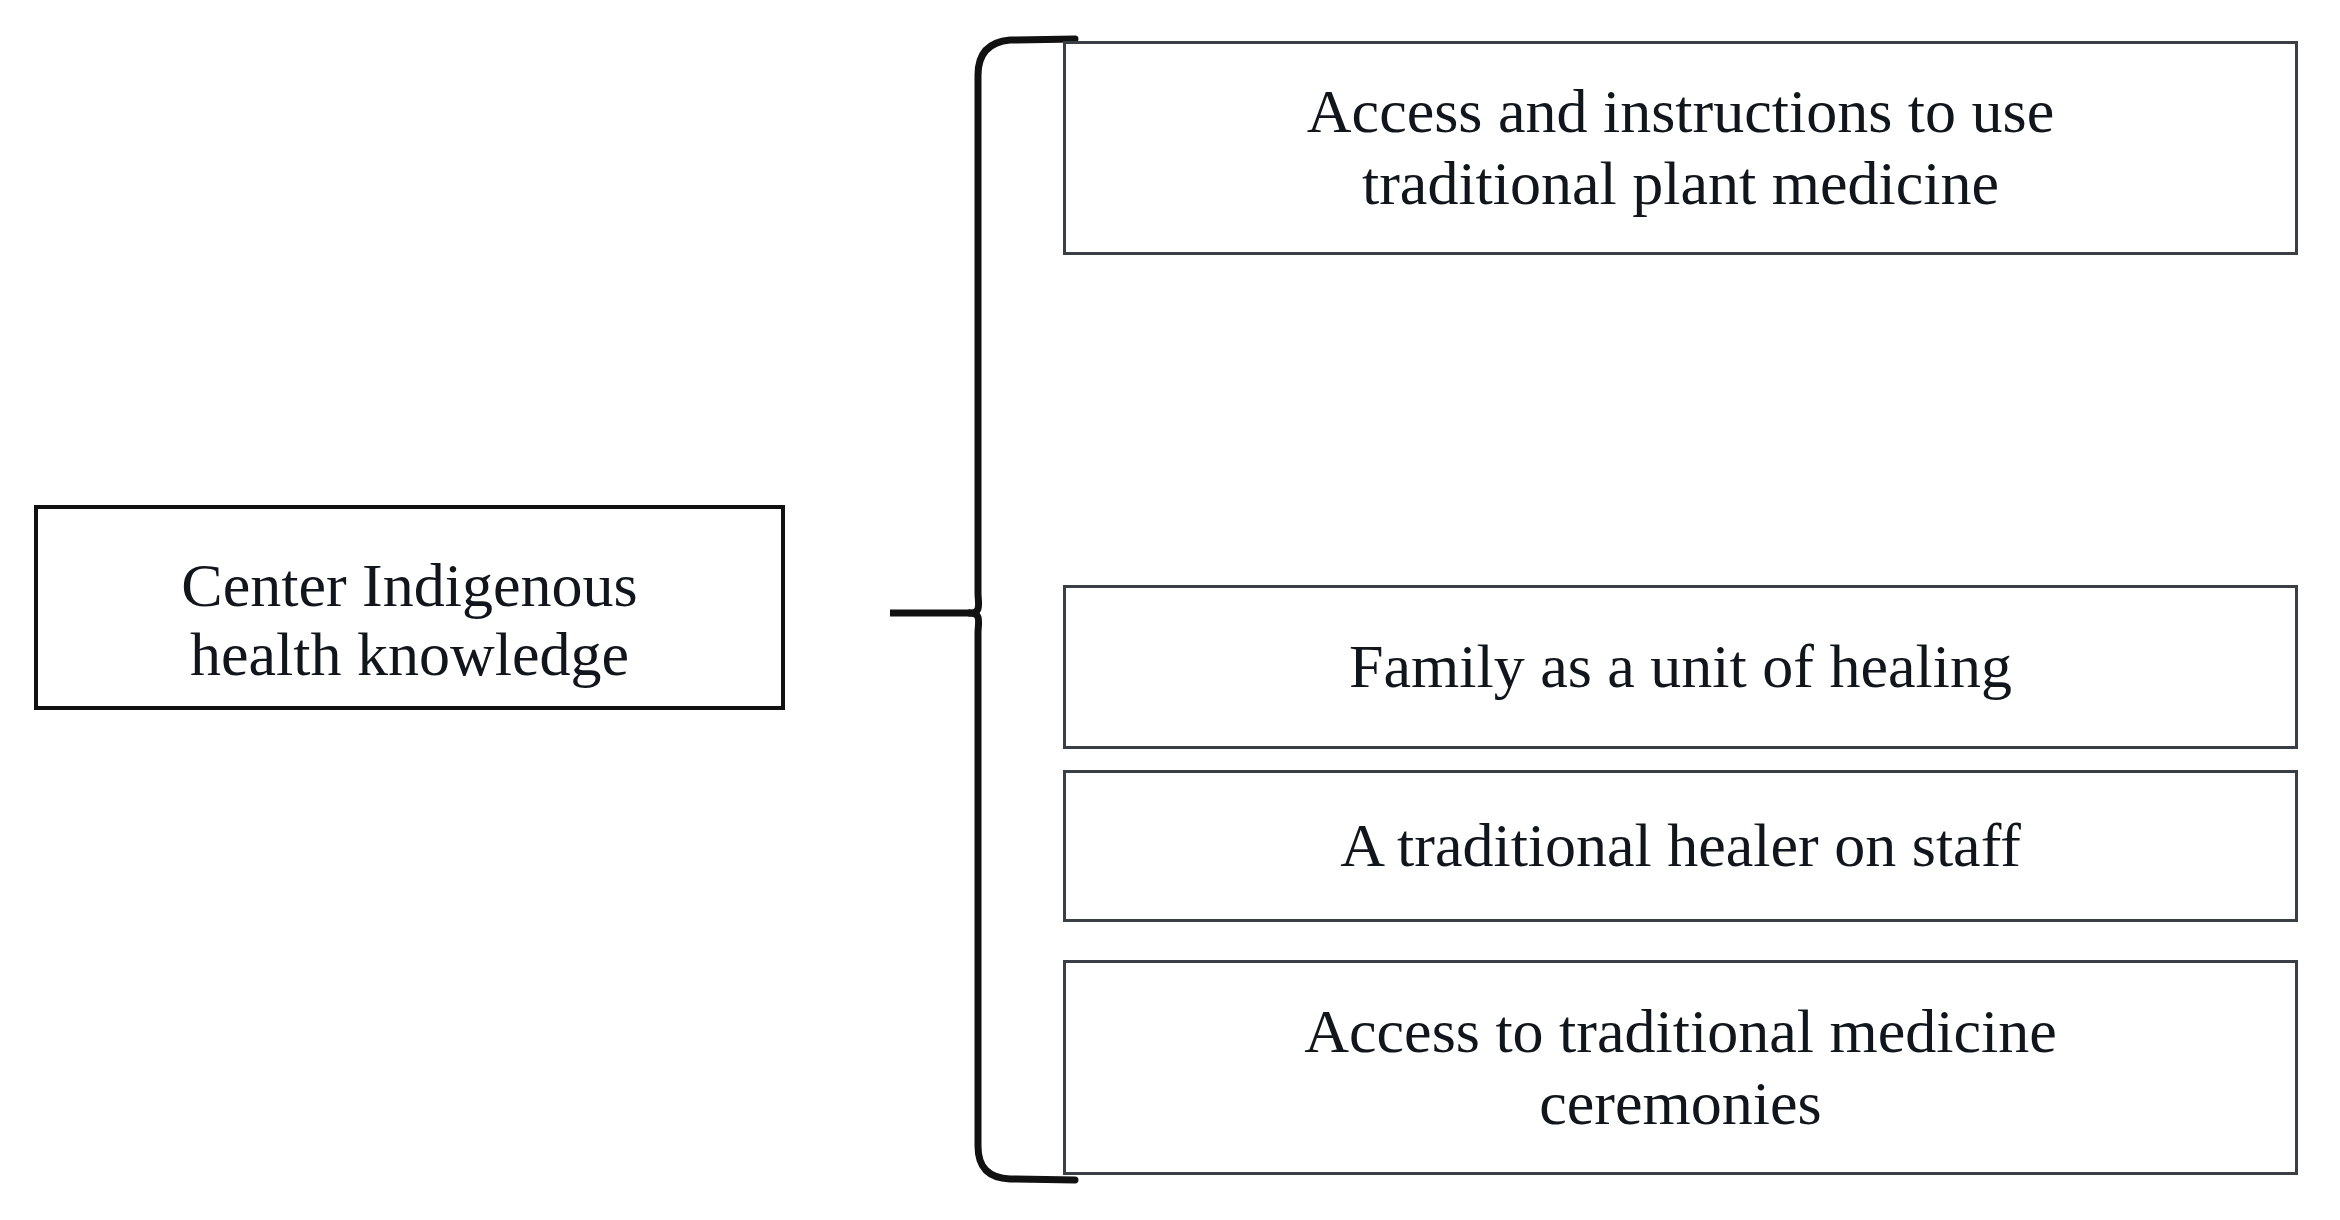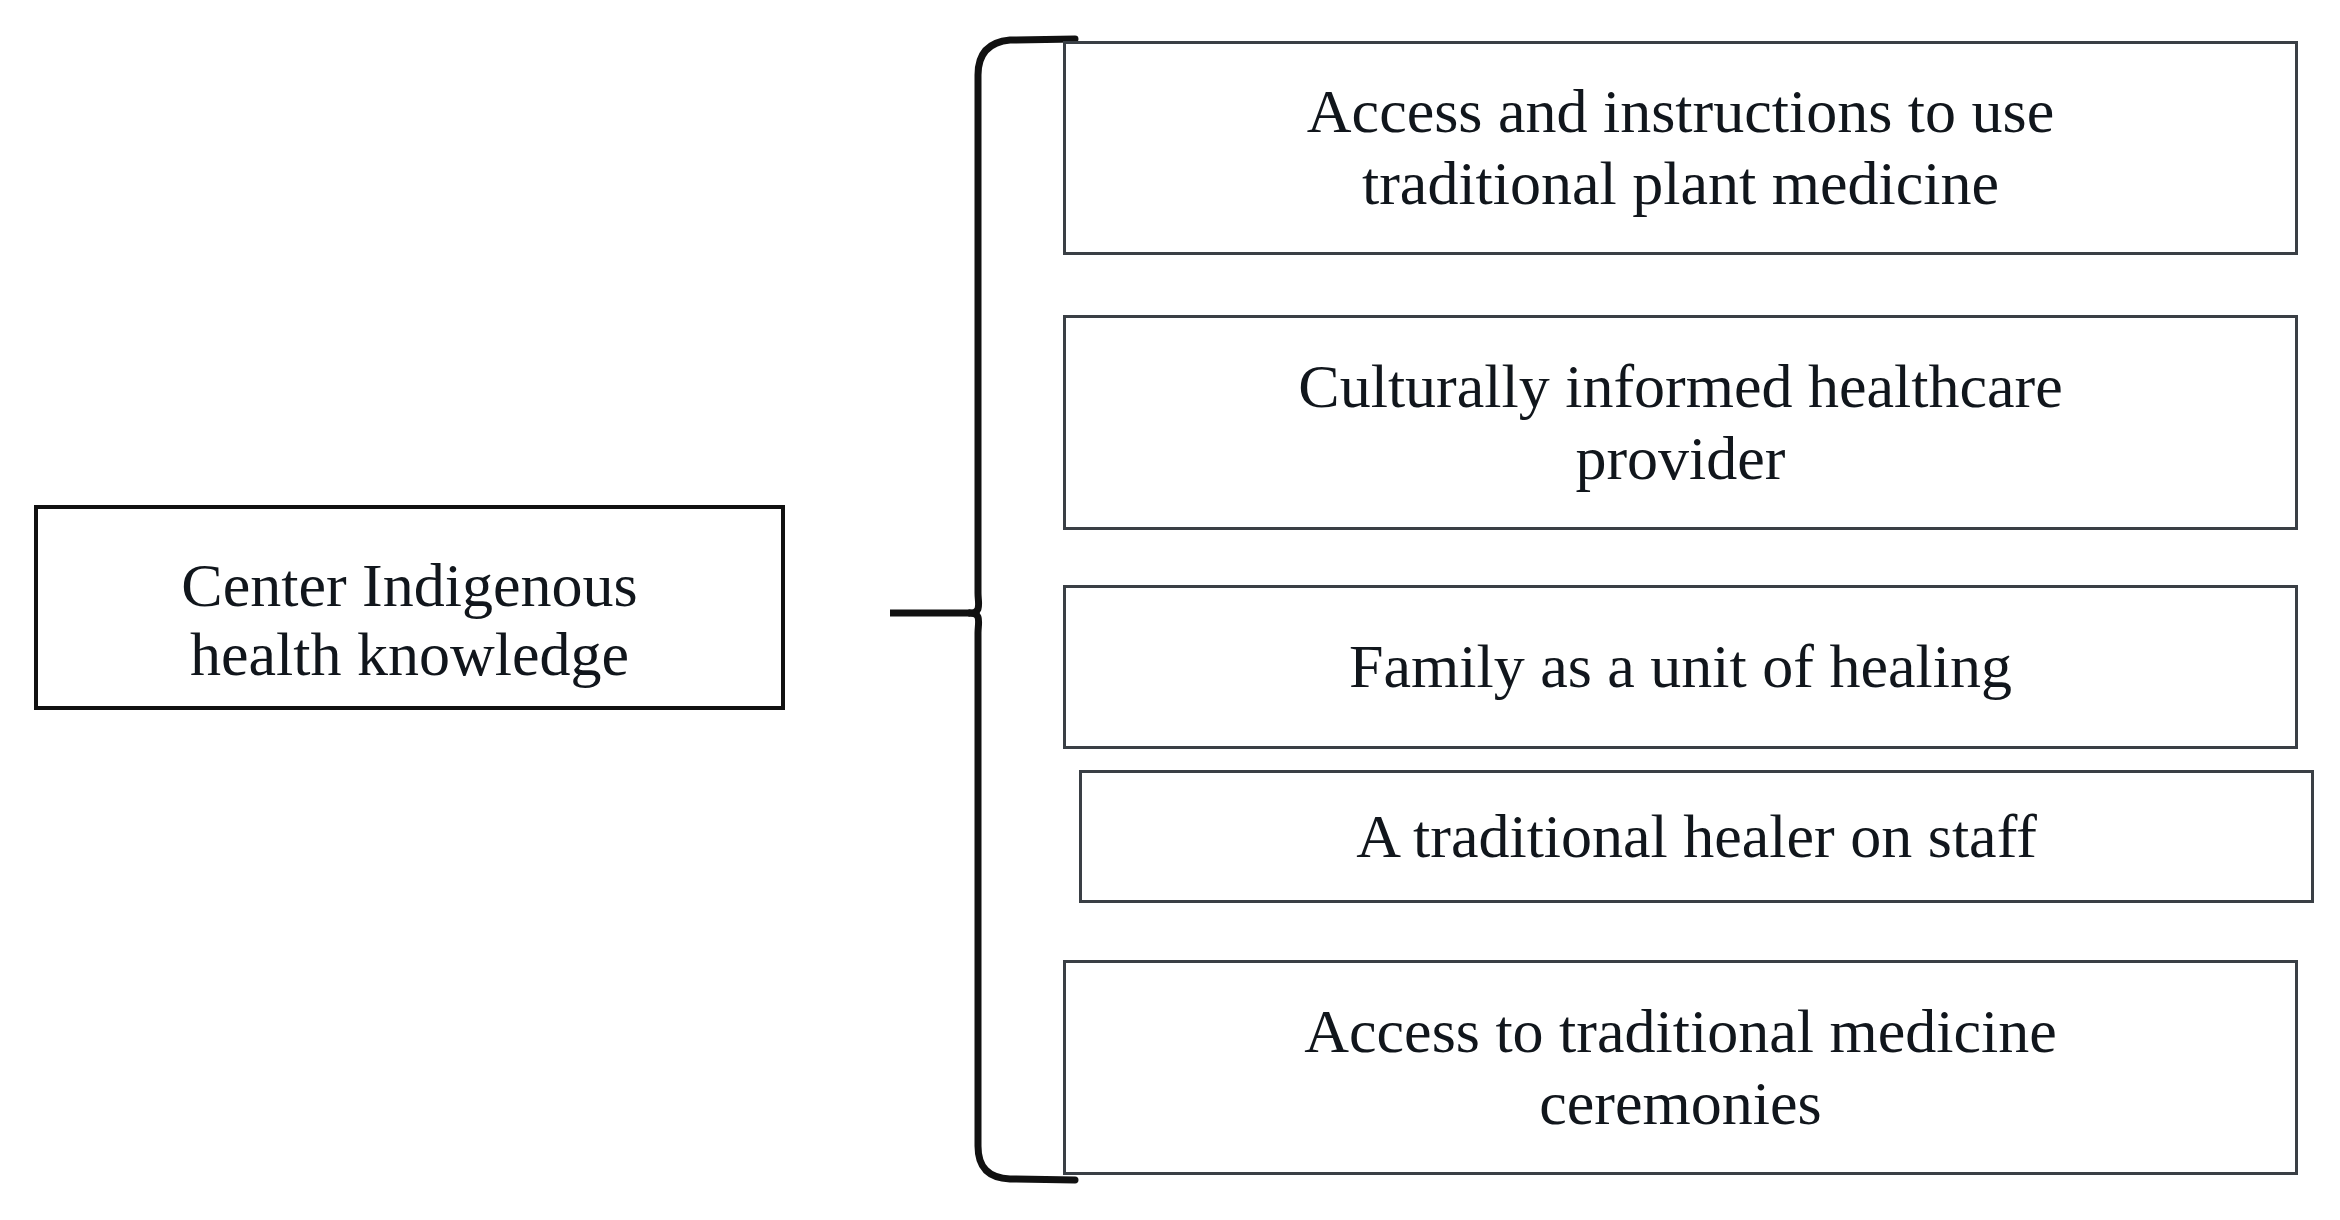--- a/index.html
+++ b/index.html
@@ -71,21 +71,21 @@
     font-size: 62px;
     line-height: 1.16;
     color: #11161c;
     white-space: pre-line;
     padding: 0 28px;
   }
 
   .branch-box.b0 { top: 41px;  height: 214px; }
   .branch-box.b1 { top: 315px; height: 215px; }
   .branch-box.b2 { top: 585px; height: 164px; }
-  .branch-box.b3 { top: 770px; height: 133px; margin-left: 16px; }
+  .branch-box.b3 { top: 770px; height: 152px; }
   .branch-box.b4 { top: 960px; height: 215px; }
 </style>
 </head>
 <body>
 
 <div id="canvas">
 
   <div class="root-node">
     <span class="node-text">Center Indigenous
 health knowledge</span>
@@ -98,24 +98,20 @@
     <path d="M 110 593 C 122 593 118 583 118 573 L 118 55 C 118 34 128 22 150 20 L 215 19" fill="none" stroke="#111111" stroke-width="7" stroke-linecap="round" stroke-linejoin="round"></path>
 
     <path d="M 110 593 C 122 593 118 603 118 613 L 118 1126 C 118 1147 128 1158 150 1159 L 215 1160" fill="none" stroke="#111111" stroke-width="7" stroke-linecap="round" stroke-linejoin="round"></path>
   </svg>
 
   <div class="branch-box b0">
     <span class="node-text">Access and instructions to use
 traditional plant medicine</span>
   </div>
 
-  <div class="branch-box b1">
-    <span class="node-text">Culturally informed healthcare
-provider</span>
-  </div>
 
   <div class="branch-box b2">
     <span class="node-text">Family as a unit of healing</span>
   </div>
 
   <div class="branch-box b3">
     <span class="node-text">A traditional healer on staff</span>
   </div>
 
   <div class="branch-box b4">

